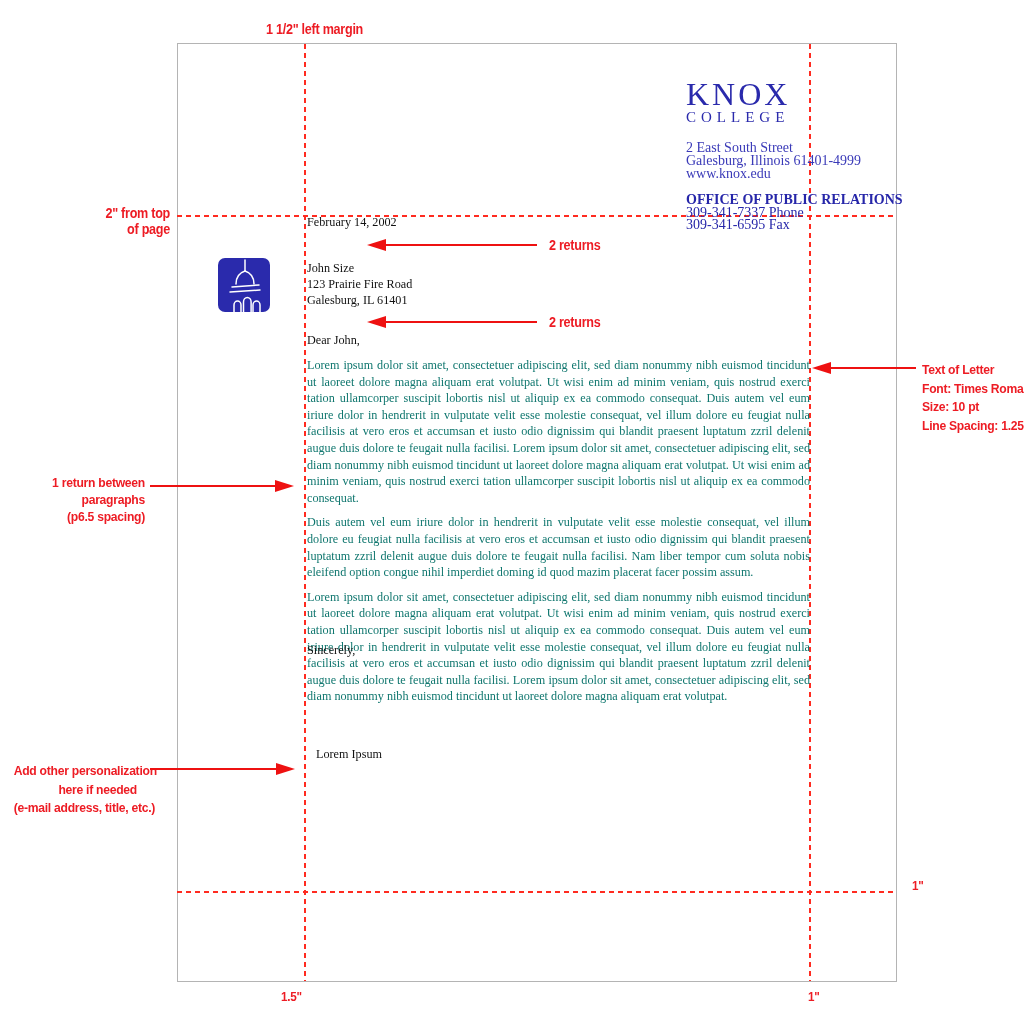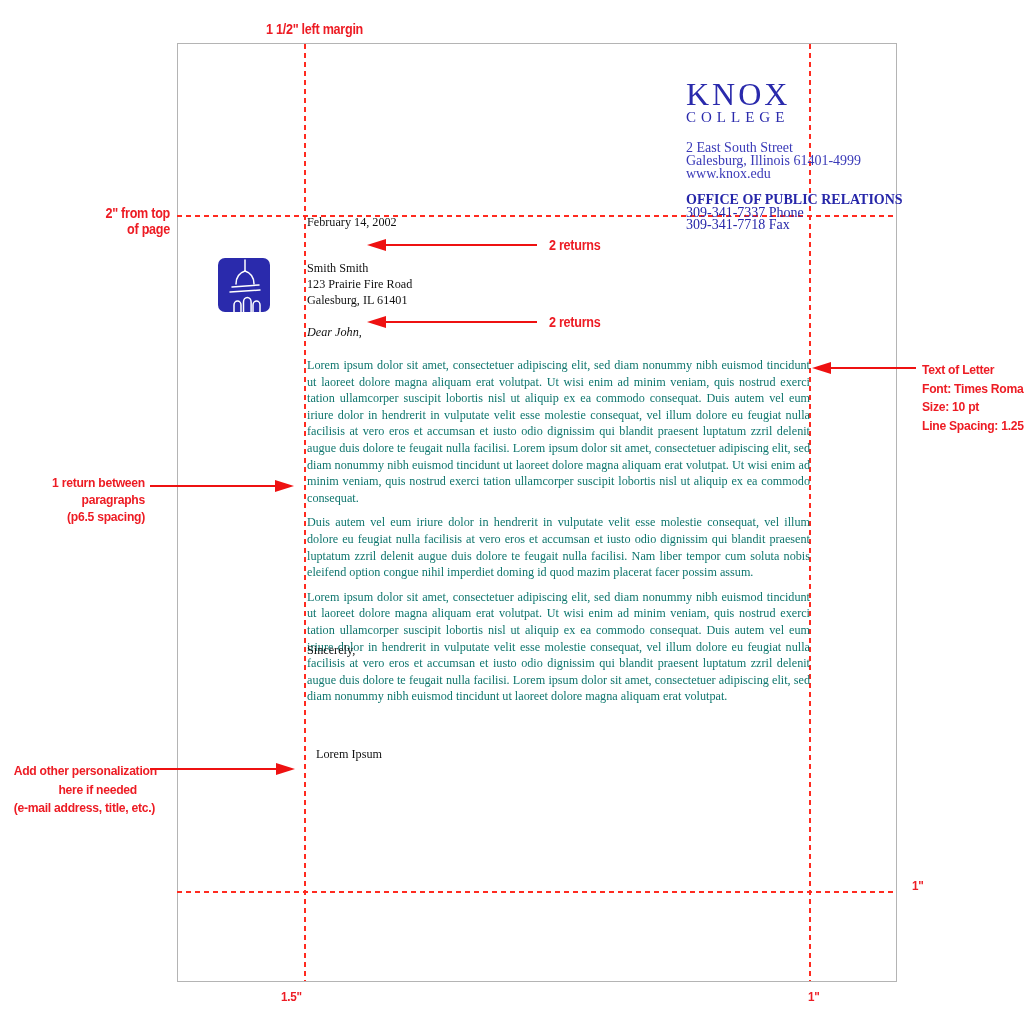--- a/index.html
+++ b/index.html
@@ -62,21 +62,21 @@
     <div class="knox">KNOX</div>
     <div class="college">COLLEGE</div>
     <div class="lh-addr">
       <div>2 East South Street</div>
       <div>Galesburg, Illinois  61401-4999</div>
       <div>www.knox.edu</div>
     </div>
     <div class="lh-office">
       <div class="b">OFFICE OF PUBLIC RELATIONS</div>
       <div>309-341-7337  Phone</div>
-      <div>309-341-7718  Fax</div>
+      <div>309-341-6595  Fax</div>
     </div>
   </div>
 
   <div class="logo">
     <svg width="52" height="54" viewBox="0 0 52 54">
       <rect width="52" height="54" rx="7" fill="#2a2aac"></rect>
       <g stroke="#ffffff" stroke-width="1.5" fill="none" stroke-linecap="round">
         <line x1="27" y1="2" x2="27" y2="13"></line>
         <path d="M27 13 c-6 2 -9 6 -9 13"></path>
         <path d="M27 13 c6 2 9 6 9 13"></path>
@@ -85,26 +85,26 @@
         <path d="M16 54 v-7 a3.5 4 0 0 1 7 0 v7"></path>
         <path d="M25.5 54 v-10 a3.8 4.5 0 0 1 7.6 0 v10"></path>
         <path d="M35 54 v-7 a3.5 4 0 0 1 7 0 v7"></path>
       </g>
     </svg>
   </div>
 
   <div class="lt" style="left:307px;top:214px;">February 14, 2002</div>
 
   <div class="lt" style="left:307px;top:260px;line-height:16px;">
-    <div>Smith Smith</div>
+    <div>John Size</div>
     <div>123 Prairie Fire Road</div>
     <div>Galesburg, IL  61401</div>
   </div>
 
-  <div class="lt" style="left:307px;top:324px;font-style:italic;">Dear John,</div>
+  <div class="lt" style="left:307px;top:332px;">Dear John,</div>
 
   <div class="paras">
     <p>Lorem ipsum dolor sit amet, consectetuer adipiscing elit, sed diam nonummy nibh euismod tincidunt ut laoreet dolore magna aliquam erat volutpat.  Ut wisi enim ad minim veniam, quis nostrud exerci tation ullamcorper suscipit lobortis nisl ut aliquip ex ea commodo consequat.  Duis autem vel eum iriure dolor in hendrerit in vulputate velit esse molestie consequat, vel illum dolore eu feugiat nulla facilisis at vero eros et accumsan et iusto odio dignissim qui blandit praesent luptatum zzril delenit augue duis dolore te feugait nulla facilisi.  Lorem ipsum dolor sit amet, consectetuer adipiscing elit, sed diam nonummy nibh euismod tincidunt ut laoreet dolore magna aliquam erat volutpat.  Ut wisi enim ad minim veniam, quis nostrud exerci tation ullamcorper suscipit lobortis nisl ut aliquip ex ea commodo consequat.</p>
     <p>Duis autem vel eum iriure dolor in hendrerit in vulputate velit esse molestie consequat, vel illum dolore eu feugiat nulla facilisis at vero eros et accumsan et iusto odio dignissim qui blandit praesent luptatum zzril delenit augue duis dolore te feugait nulla facilisi. Nam liber tempor cum soluta nobis eleifend option congue nihil imperdiet doming id quod mazim placerat facer possim assum.</p>
     <p>Lorem ipsum dolor sit amet, consectetuer adipiscing elit, sed diam nonummy nibh euismod tincidunt ut laoreet dolore magna aliquam erat volutpat.  Ut wisi enim ad minim veniam, quis nostrud exerci tation ullamcorper suscipit lobortis nisl ut aliquip ex ea commodo consequat.  Duis autem vel eum iriure dolor in hendrerit in vulputate velit esse molestie consequat, vel illum dolore eu feugiat nulla facilisis at vero eros et accumsan et iusto odio dignissim qui blandit praesent luptatum zzril delenit augue duis dolore te feugait nulla facilisi.  Lorem ipsum dolor sit amet, consectetuer adipiscing elit, sed diam nonummy nibh euismod tincidunt ut laoreet dolore magna aliquam erat volutpat.</p>
   </div>
 
   <div class="lt" style="left:307px;top:642px;">Sincerely,</div>
   <div class="lt" style="left:316px;top:746px;">Lorem Ipsum</div>
 

